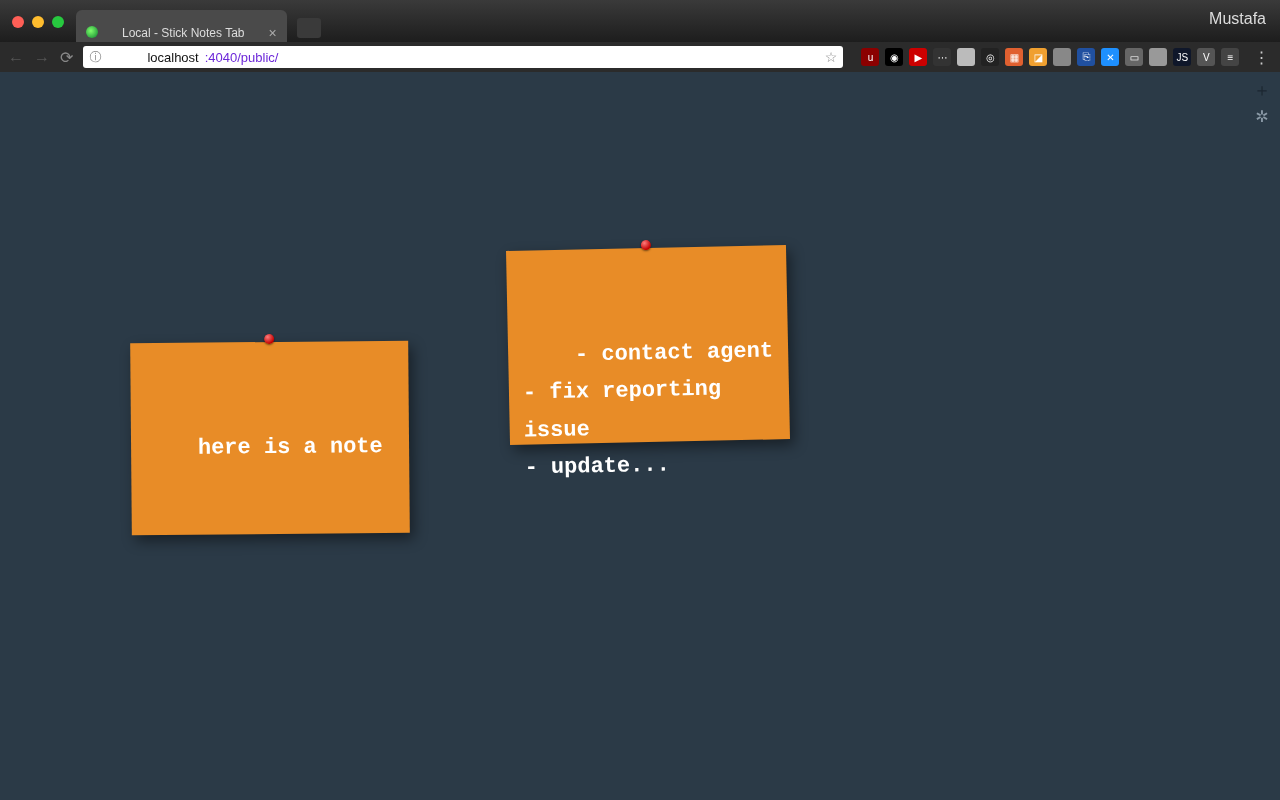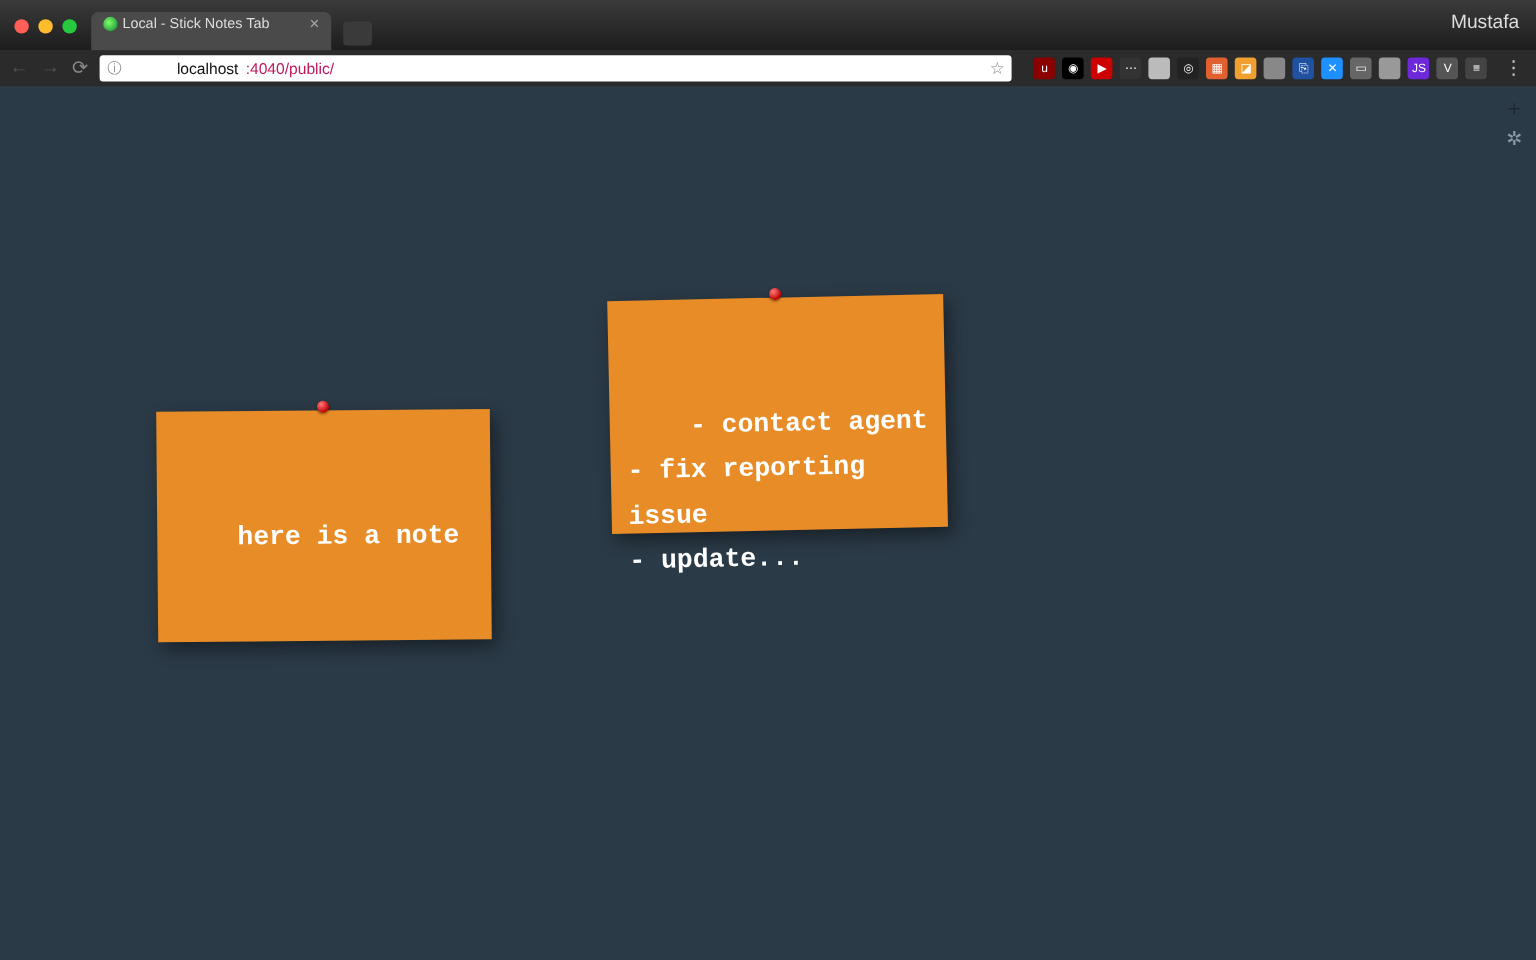--- a/index.html
+++ b/index.html
@@ -34,25 +34,25 @@
     .wc-min   { background: #ffbd2e; }
     .wc-max   { background: #27c93f; }
 
     .tab {
       background: #4a4a4a;
       height: 28px;
       min-width: 200px;
       border-top-left-radius: 6px;
       border-top-right-radius: 6px;
       display: flex;
-      align-items: flex-end;
+      align-items: flex-start;
       padding: 16px 10px;
       color: #ddd;
       font-size: 12px;
-      gap: 4px;
+      gap: 24px;
       position: relative;
       margin-bottom: 0;
     }
     .tab::before, .tab::after {
       content: "";
       position: absolute;
       bottom: 0;
       width: 14px; height: 14px;
     }
     .favicon {
@@ -113,21 +113,21 @@
       gap: 6px;
     }
     .omnibox .secure {
       color: #888;
       font-size: 12px;
       display: flex;
       align-items: center;
       gap: 2px;
     }
     .omnibox .url-host { color: #111; margin-left: 40px; }
-    .omnibox .url-path { color: #be185d; }
+    .omnibox .url-path { color: #6d28d9; }
     .omnibox .star {
       margin-left: auto;
       color: #888;
       font-size: 14px;
     }
 
     .extensions {
       display: flex;
       align-items: center;
       gap: 6px;
@@ -243,21 +243,21 @@
       <div class="ext" style="background: rgb(51, 51, 51);">⋯</div>
       <div class="ext" style="background: rgb(187, 187, 187);"></div>
       <div class="ext" style="background: rgb(34, 34, 34);">◎</div>
       <div class="ext" style="background: rgb(224, 96, 48);">▦</div>
       <div class="ext" style="background: rgb(240, 160, 48);">◪</div>
       <div class="ext" style="background: rgb(136, 136, 136);"></div>
       <div class="ext" style="background: rgb(32, 80, 160);">⎘</div>
       <div class="ext" style="background: rgb(30, 144, 255);">✕</div>
       <div class="ext" style="background: rgb(102, 102, 102);">▭</div>
       <div class="ext" style="background: rgb(153, 153, 153);"></div>
-      <div class="ext" style="background: #6d28d9;">JS</div>
+      <div class="ext" style="background: #0f172a;">JS</div>
       <div class="ext" style="background: rgb(85, 85, 85);">V</div>
       <div class="ext" style="background: rgb(68, 68, 68);">≡</div>
     </div>
   <span class="menu-dots">⋮</span>
 </div>
 
 <div class="page">
   <div class="page-controls">
     <div class="ctrl">＋</div>
     <div class="ctrl gear">✲</div>

